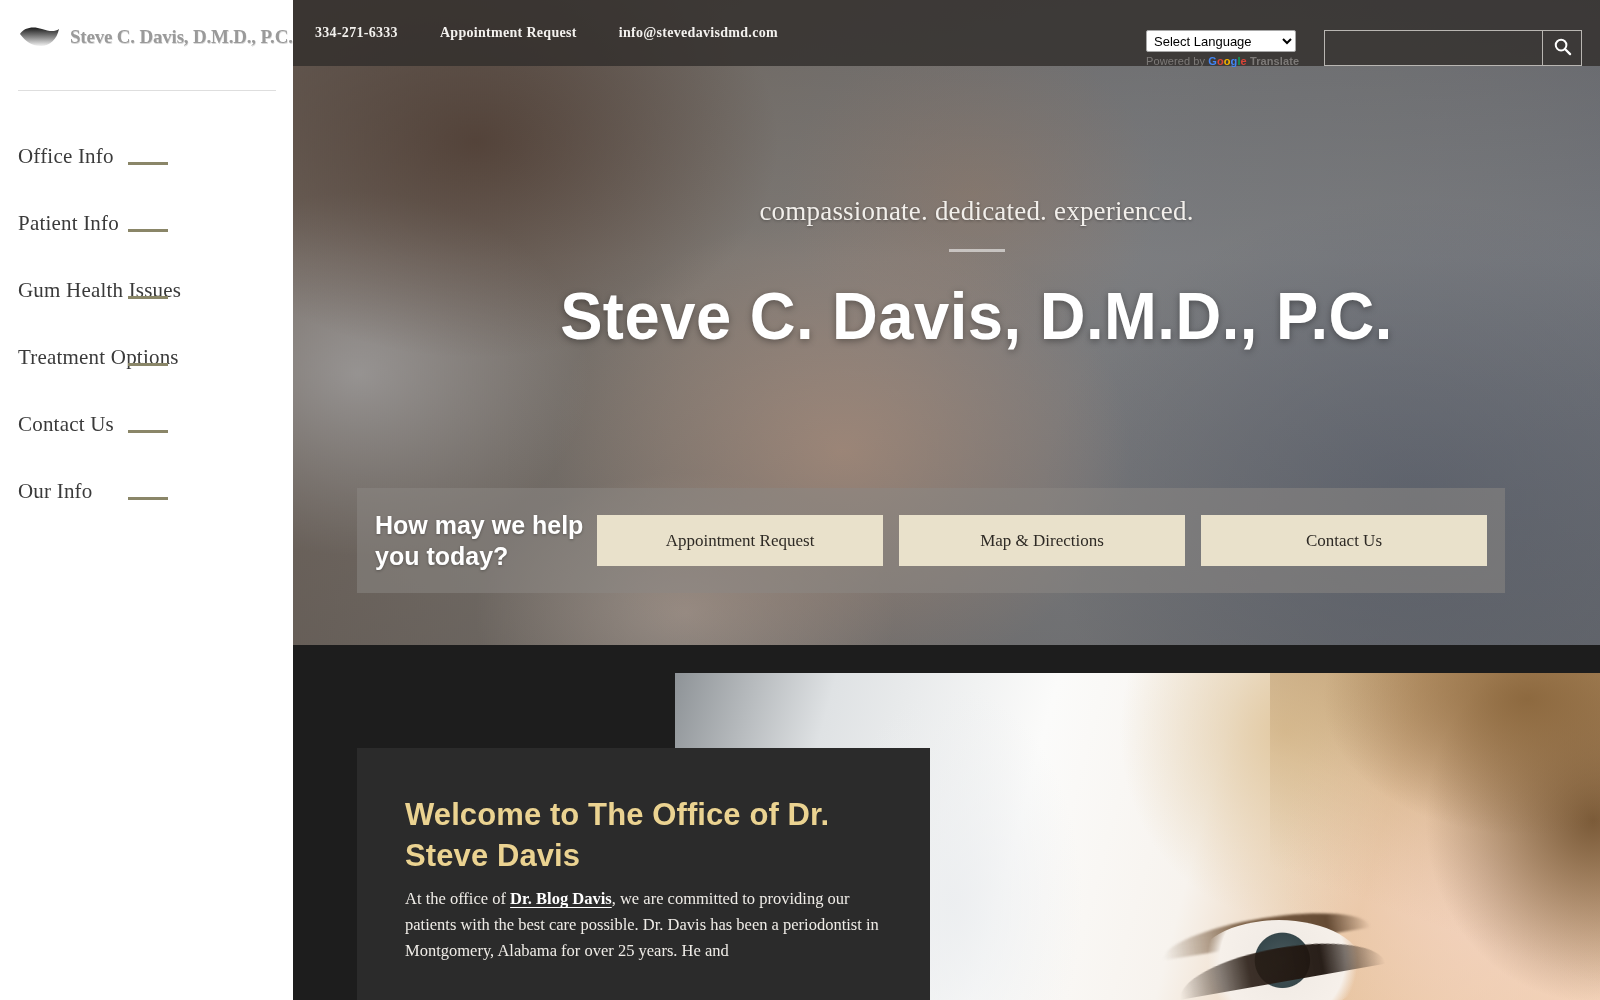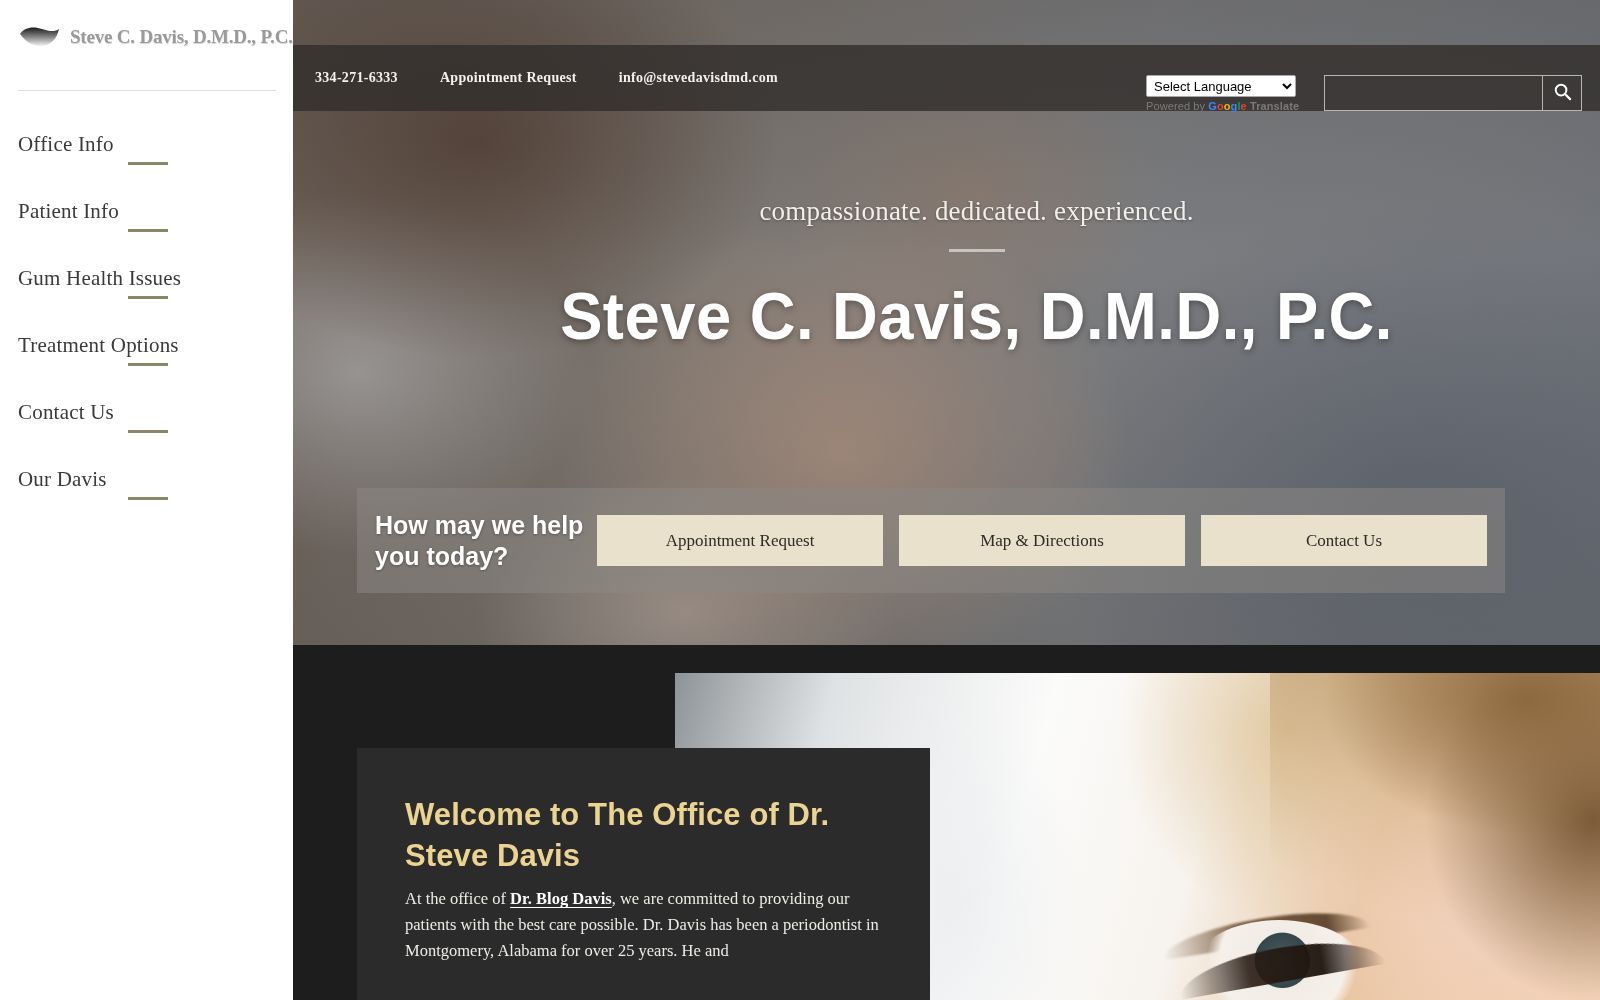--- a/index.html
+++ b/index.html
@@ -24,21 +24,21 @@
     color:#9a9a9a; text-shadow:0.5px 0.5px 0 #d8d8d8;
     white-space:nowrap;
   }
   .logo-divider {
     position:absolute; left:18px; top:90px; width:258px; height:1px;
     background:#dedede;
   }
   .nav { position:absolute; left:0; top:126px; width:293px; }
   .nav-item { position:relative; height:67px; }
   .nav-label {
-    position:absolute; left:18px; top:6px;
+    position:absolute; left:18px; top:18px;
     font-family:"Liberation Serif", serif;
     font-size:21px; color:#3a3a3a; letter-spacing:0.2px; white-space:nowrap;
   }
   .nav-rule {
     position:absolute; left:128px; top:36px; width:40px; height:3px;
     background:#8a8668;
   }
 
   
   .content { position:absolute; left:293px; top:0; width:1307px; height:1000px; }
@@ -61,21 +61,21 @@
     filter:blur(0.5px);
   }
   .hero-tint {
     position:absolute; inset:0;
     background:linear-gradient(180deg, rgba(38,33,30,0.30) 0%, rgba(48,44,41,0.18) 40%, rgba(40,38,36,0.30) 100%);
   }
 
   .topbar {
     position:absolute; left:0; top:0; width:1307px; height:66px;
     background:rgba(50,46,44,0.82);
-    display:flex; align-items:center;margin-top:45px;
+    display:flex; align-items:center;
   }
   .topbar-links { display:flex; align-items:center; gap:42px; padding-left:22px; }
   .topbar-link {
     font-family:"Liberation Serif", serif;
     font-size:14px; font-weight:700; color:#f3f1ee; letter-spacing:0.3px;
     white-space:nowrap; cursor:pointer; text-decoration:none;
   }
   .topbar-right {
     position:absolute; right:18px; top:0; height:66px;
     display:flex; align-items:flex-start; gap:28px; padding-top:30px;
@@ -248,21 +248,21 @@
       </div>
       <div class="nav-item">
         <span class="nav-label">Treatment Options</span>
         <span class="nav-rule"></span>
       </div>
       <div class="nav-item">
         <span class="nav-label">Contact Us</span>
         <span class="nav-rule"></span>
       </div>
       <div class="nav-item">
-        <span class="nav-label">Our Davis</span>
+        <span class="nav-label">Our Info</span>
         <span class="nav-rule"></span>
       </div>
     </nav>
   </div>
 
   <div class="content">
 
     <div class="hero">
       <div class="hero-photo"></div>
       <div class="hero-tint"></div>

